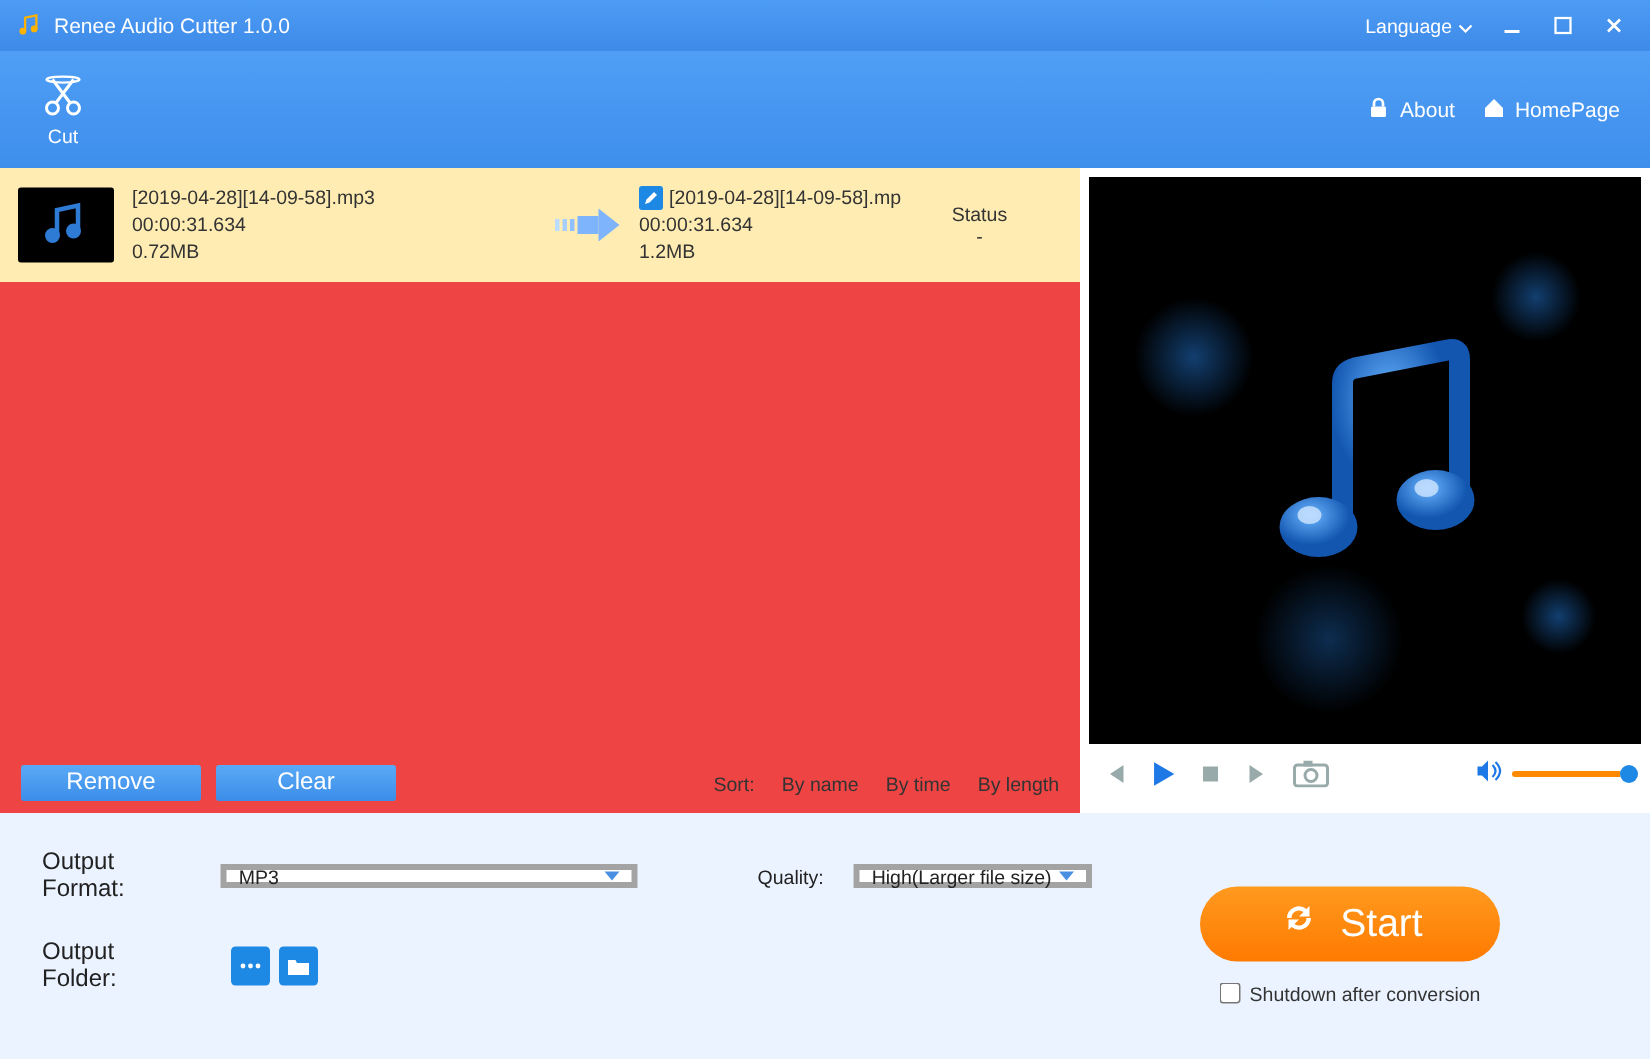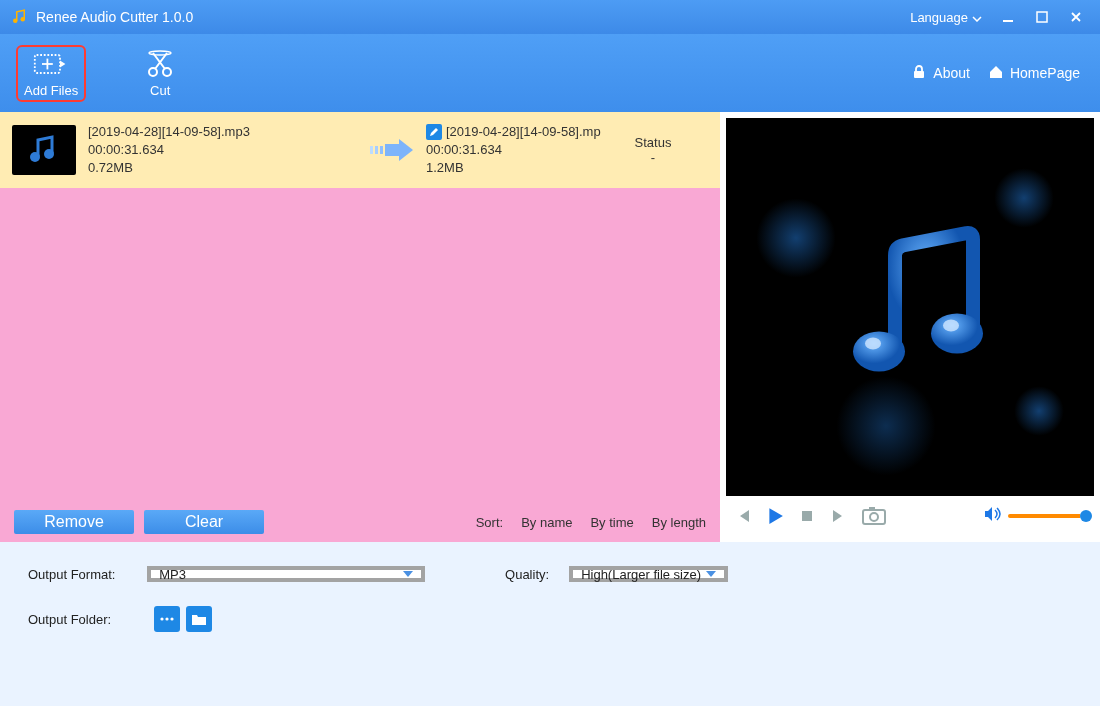--- a/index.html
+++ b/index.html
@@ -20,21 +20,21 @@
 .toolbar-left { display: flex; gap: 48px; padding-left: 4px; }
 .toolbar-btn { display: flex; flex-direction: column; align-items: center; gap: 4px; cursor: pointer; position: relative; padding: 4px 8px; }
 .toolbar-btn.highlighted { border: 2px solid #ff3b30; border-radius: 6px; padding: 2px 6px; }
 .toolbar-btn-icon { width: 36px; height: 30px; display: flex; align-items: center; justify-content: center; }
 .toolbar-btn-label { font-size: 13px; }
 .toolbar-right { margin-left: auto; display: flex; gap: 18px; align-items: center; padding-right: 8px; }
 .toolbar-link { display: flex; align-items: center; gap: 6px; color: #fff; font-size: 14px; cursor: pointer; }
 
 
 .main { display: flex; height: 430px; }
-.file-panel { width: 720px; display: flex; flex-direction: column; background: #f9a8d4; }
+.file-panel { width: 720px; display: flex; flex-direction: column; background: #ef4444; }
 .file-row { height: 76px; background: #ffecb3; display: flex; align-items: center; padding: 8px 12px; gap: 12px; }
 .file-thumb { width: 64px; height: 50px; background: #000; border-radius: 2px; display: flex; align-items: center; justify-content: center; }
 .file-source { width: 270px; font-size: 13px; color: #333; line-height: 1.4; }
 .file-arrow { width: 44px; height: 30px; display:flex; align-items:center; justify-content:center; }
 .file-target { width: 180px; font-size: 13px; color: #333; line-height: 1.4; }
 .file-target-name { display: flex; align-items: center; gap: 4px; }
 .edit-icon { width: 16px; height: 16px; background: #1e88e5; border-radius: 2px; display: inline-flex; align-items: center; justify-content: center; }
 .file-status-col { width: 70px; font-size: 13px; color: #333; text-align: center; }
 
 .file-actions { height: 40px; padding: 4px 14px; display: flex; align-items: center; gap: 10px; }
@@ -48,21 +48,21 @@
 .preview-controls { height: 40px; display: flex; align-items: center; gap: 10px; padding: 4px 6px; }
 .pc-btn { width: 22px; height: 22px; display:flex; align-items:center; justify-content:center; cursor:pointer; }
 .pc-vol { margin-left: auto; display:flex; align-items:center; gap:6px; }
 .vol-slider { width: 80px; height: 4px; background: linear-gradient(to right,#ff8a00 0%,#ff8a00 90%,#ddd 90%); border-radius:2px; position:relative; }
 .vol-thumb { width:12px; height:12px; background:#1e88e5; border-radius:50%; position:absolute; right:-4px; top:-4px; }
 
 
 .bottom { height: 164px; background: #eaf3ff; padding: 24px 28px 12px 28px; display: flex; }
 .bottom-left { width: 700px; }
 .form-row { display: flex; align-items: center; margin-bottom: 24px; gap: 20px; }
-.form-label { width: 100px; font-size: 13px; color: #222; }
+.form-label { width: 100px; font-size: 16px; color: #222; }
 .select-box, .input-box { height: 16px; border: 4px solid #a3a3a3; background: #fff; display: flex; align-items: center; padding: 0 8px; font-size: 13px; color: #222; position: relative; }
 .select-box { width: 280px; justify-content: space-between; cursor: pointer; }
 .select-box-sm { width: 160px; justify-content: space-between; cursor: pointer; }
 .input-box { width: 500px; }
 .dropdown-caret { width: 0; height: 0; border-left: 5px solid transparent; border-right: 5px solid transparent; border-top: 6px solid #4a90e2; }
 .quality-label { font-size: 13px; color: #222; margin-left: 60px; }
 .folder-btns { display: flex; gap: 6px; margin-left: 6px; }
 .mini-btn { width: 26px; height: 26px; background: #1e88e5; border-radius: 3px; display:flex; align-items:center; justify-content:center; cursor:pointer; }
 
 .bottom-right { flex: 1; display: flex; flex-direction: column; align-items: center; justify-content: center; gap: 14px; }
@@ -105,31 +105,20 @@
     <div class="win-ctrl">
         <svg width="14" height="14">
           <path d="M3 3l8 8M11 3l-8 8" stroke-width="1.8"></path>
         </svg>
       </div>
   </div>
 </div>
 
 <div class="toolbar">
   <div class="toolbar-left">
-    <div class="toolbar-btn highlighted">
-      <div class="toolbar-btn-icon">
-        <svg width="40" height="28" viewBox="0 0 40 28">
-          <rect x="2" y="4" width="28" height="20" rx="2" fill="none" stroke="#fff" stroke-width="2" stroke-dasharray="2 2"></rect>
-          <line x1="16" y1="8" x2="16" y2="20" stroke="#fff" stroke-width="2"></line>
-          <line x1="10" y1="14" x2="22" y2="14" stroke="#fff" stroke-width="2"></line>
-          <path d="M30 10l6 4-6 4z" fill="#fff"></path>
-        </svg>
-      </div>
-      <span class="toolbar-btn-label">Add Files</span>
-    </div>
     <div class="toolbar-btn">
       <div class="toolbar-btn-icon">
         <svg width="30" height="28" viewBox="0 0 30 28">
           <circle cx="8" cy="22" r="4" fill="none" stroke="#fff" stroke-width="2"></circle>
           <circle cx="22" cy="22" r="4" fill="none" stroke="#fff" stroke-width="2"></circle>
           <path d="M10 19L22 3M20 19L8 3" stroke="#fff" stroke-width="2"></path>
           <ellipse cx="15" cy="3" rx="11" ry="2" fill="none" stroke="#fff" stroke-width="1.5"></ellipse>
         </svg>
       </div>
       <span class="toolbar-btn-label">Cut</span>
@@ -292,13 +281,25 @@
             </svg>
           </div>
         <div class="mini-btn">
             <svg width="16" height="14" viewBox="0 0 16 14">
               <path d="M1 3h5l1 2h8v8H1z" fill="#fff"></path>
             </svg>
           </div>
       </div>
     </div>
   </div>
+  <div class="bottom-right">
+    <div class="start-btn">
+      <span><svg width="28" height="28" viewBox="0 0 28 28">
+            <path d="M6 14a8 8 0 0113-6l2-2v7h-7l3-3a5 5 0 00-8 4M22 14a8 8 0 01-13 6l-2 2v-7h7l-3 3a5 5 0 008-4" fill="#fff"></path>
+          </svg></span>
+      <span>Start</span>
+    </div>
+    <label class="shutdown-row">
+      <input type="checkbox" style="">
+      <span>Shutdown after conversion</span>
+    </label>
+  </div>
 </div>
 
 </body></html>

